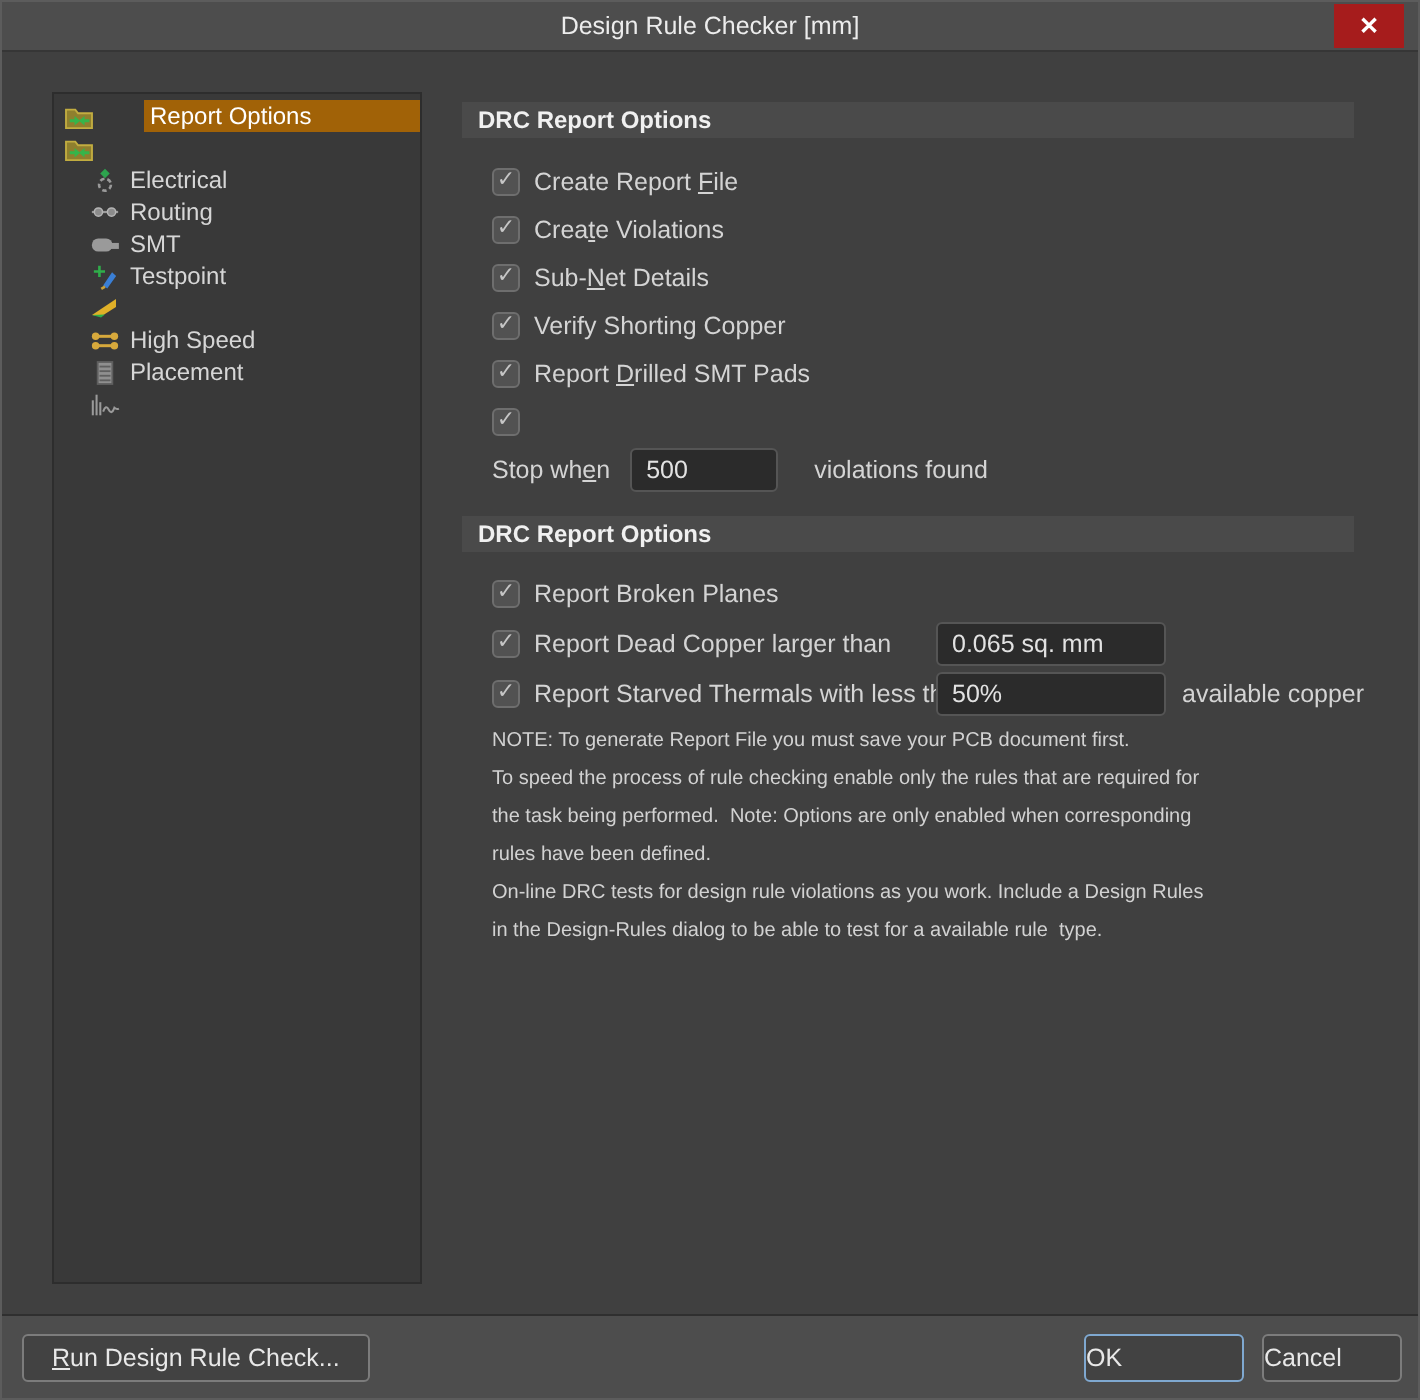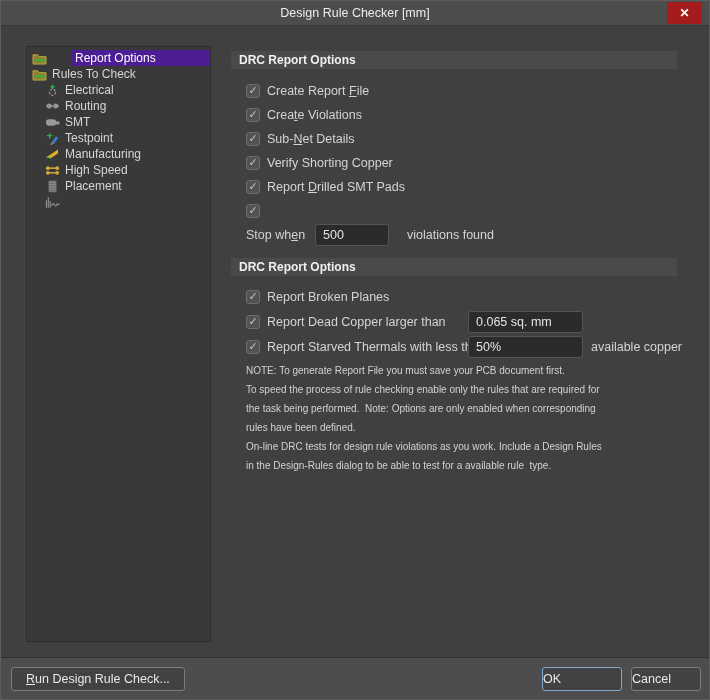--- a/index.html
+++ b/index.html
@@ -17,21 +17,21 @@
                display: flex; align-items: center; justify-content: center; cursor: pointer; }
 
   
   .tree { position: absolute; left: 25px; top: 45px; width: 185px; height: 596px;
           background: #393939; border: 1px solid #2d2d2d; padding-top: 3px; }
   .trow { display: flex; align-items: center; height: 16px; font-size: 12px;
           color: #d6d6d6; padding-left: 3px; cursor: default; }
   .trow.child { padding-left: 16px; }
   .ticon { width: 18px; height: 14px; display: flex; justify-content: center; align-items: center; flex: none; }
   .tlabel { flex: 1; padding: 1px 3px; margin-left: 1px; white-space: nowrap; }
-  .trow.selected .tlabel { background: #4c1d95; color: #ffffff; margin-left: 24px; }
+  .trow.selected .tlabel { background: #a16207; color: #ffffff; margin-left: 24px; }
 
   
   .content { position: absolute; left: 230px; top: 50px; width: 446px; }
   .sect-header { height: 18px; background: #4a4a4a; color: #f0f0f0; font-weight: bold;
                  font-size: 12px; line-height: 18px; padding-left: 8px; }
   .rows1 { margin-top: 10px; }
   .rows2 { margin-top: 8px; }
   .sect2 { margin-top: 11px; }
   .chkrow { display: flex; align-items: center; height: 24px; padding-left: 15px;
             font-size: 12.5px; color: #d4d4d4; position: relative; }
@@ -90,21 +90,20 @@
       <span class="tlabel">Report Options</span>
     </div>
     <div class="trow">
       <span class="ticon">
         <svg width="15" height="13" viewBox="0 0 16 14">
             <path d="M1 3 L6 3 L7.5 5 L15 5 L15 13 L1 13 Z" fill="#8f7f2e" stroke="#c2ad40" stroke-width="1"></path>
             <path d="M3 8.2 h2.6 v-1.8 l3 2.6 -3 2.6 v-1.8 h-2.6 z" fill="#35b54a"></path>
             <path d="M13.6 8.2 h-2.6 v-1.8 l-3 2.6 3 2.6 v-1.8 h2.6 z" fill="#35b54a"></path>
           </svg>
       </span>
-      <span class="tlabel">Rules To Check</span>
     </div>
     <div class="trow child">
       <span class="ticon">
         <svg width="13" height="13" viewBox="0 0 14 14">
             <circle cx="7" cy="9" r="3.2" fill="none" stroke="#9a9a9a" stroke-width="1.4" stroke-dasharray="2.4 1.6"></circle>
             <rect x="5.2" y="1.2" width="3.6" height="3.6" transform="rotate(45 7 3)" fill="#2da44e"></rect>
           </svg>
       </span>
       <span class="tlabel">Electrical</span>
     </div>
@@ -137,21 +136,20 @@
       </span>
       <span class="tlabel">Testpoint</span>
     </div>
     <div class="trow child">
       <span class="ticon">
         <svg width="14" height="12" viewBox="0 0 14 12">
             <path d="M1 9.5 L13 1.5 L13 5.5 L5.5 10.2 Z" fill="#e0b028"></path>
             <path d="M1 9.5 L7.5 9.2 L5.5 10.8 Z" fill="#2fae4a"></path>
           </svg>
       </span>
-      <span class="tlabel">Manufacturing</span>
     </div>
     <div class="trow child">
       <span class="ticon">
         <svg width="15" height="11" viewBox="0 0 16 11">
             <g stroke="#d7a93c" stroke-width="1.6">
               <line x1="3" y1="3" x2="13" y2="3"></line>
               <line x1="3" y1="8" x2="13" y2="8"></line>
             </g>
             <g fill="#d7a93c">
               <circle cx="3" cy="3" r="2"></circle>

